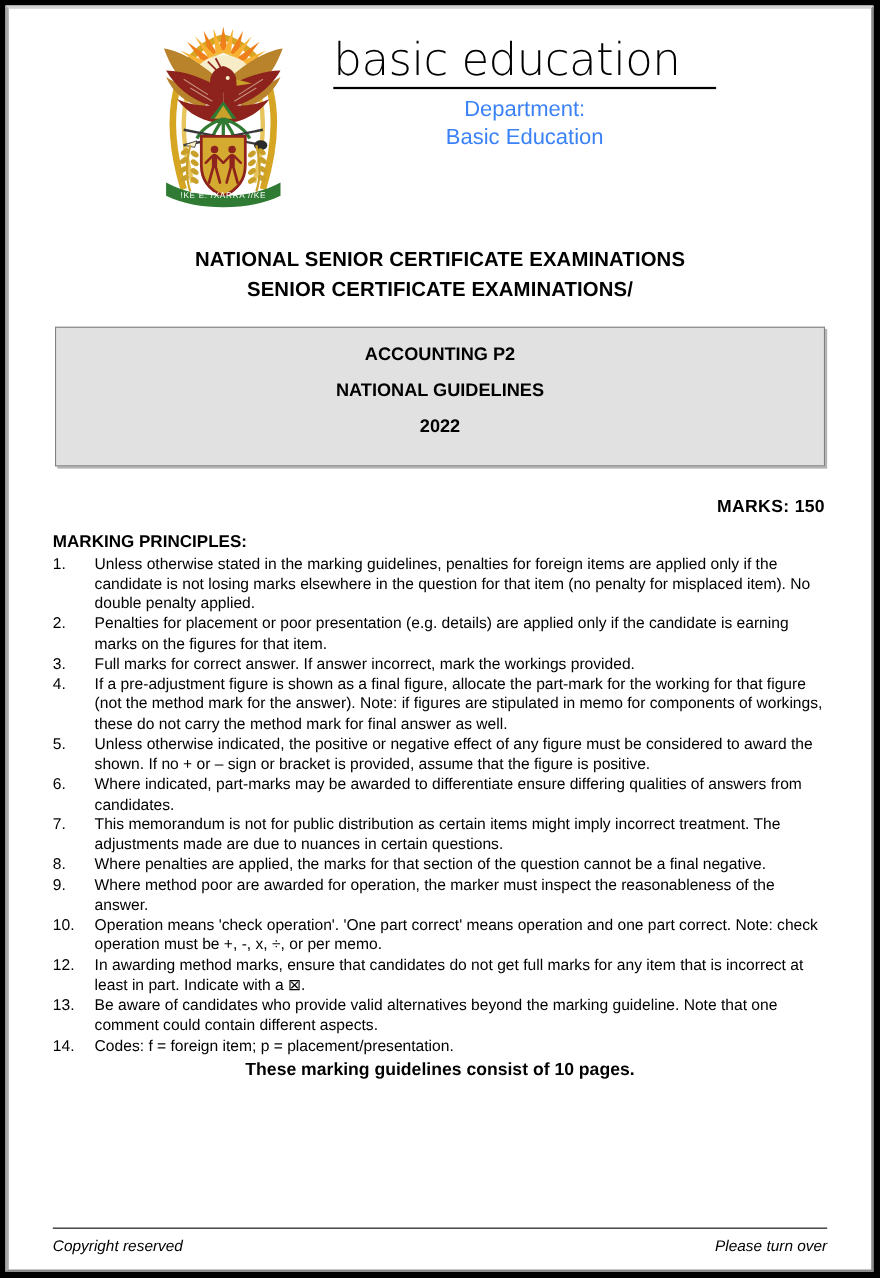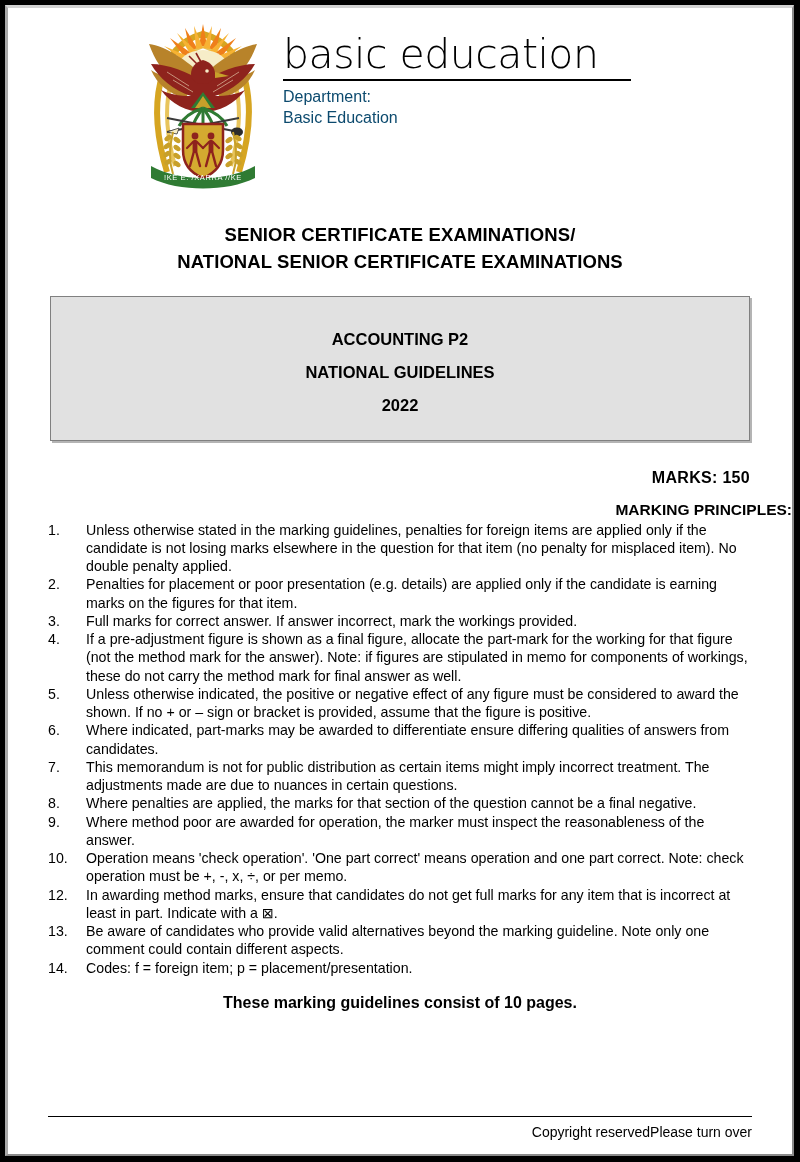--- a/index.html
+++ b/index.html
@@ -48,81 +48,81 @@
     display: flex;
     align-items: flex-start;
     padding: 12px 0 0 0;
   }
   .emblem-wrap {
     width: 140px;
     margin-left: 125px;
     flex: none;
   }
   .logo-text {
-    margin-left: 10px;
+    margin-left: 30px;
     padding-top: 14px;
   }
   .logo-main {
     font-size: 41px;
     line-height: 1.02;
     font-weight: 300;
     letter-spacing: -0.5px;
     color: #000;
     font-family: "DejaVu Sans", sans-serif;
   }
   .logo-rule {
     border-bottom: 2.5px solid #000;
     width: 348px;
     margin: 3px 0 5px 0;
   }
   .logo-sub {
-    font-size: 16px;
+    font-size: 20px;
     line-height: 1.32;
-    color: #0c4a6e;
+    color: #3b82f6;
+    text-align: center;
   }
   .logo-sub strong { font-weight: bold; }
 
   
   .exam-titles {
     text-align: center;
     font-size: 18.5px;
     font-weight: bold;
     line-height: 1.45;
     margin-top: 26px;
     letter-spacing: 0.1px;
   }
 
   .title-box {
     margin: 20px 42px 0 42px;
     background: #e1e1e1;
     border: 1.5px solid #808080;
     box-shadow: 2px 2px 0 #b4b4b4;
     text-align: center;
-    padding: 26px 0 18px 0;
+    padding: 8px 0 18px 0;
   }
   .title-box div {
     font-size: 16.5px;
     font-weight: bold;
     line-height: 2.0;
   }
 
   .marks-line {
     text-align: right;
     font-size: 16px;
     font-weight: bold;
     margin: 28px 42px 0 0;
     letter-spacing: 0.3px;
   }
 
   
   .principles-head {
     font-size: 15.5px;
     font-weight: bold;
     margin: 14px 0 2px 40px;
-    text-align: right;
   }
   .principles {
     margin: 0 38px 0 40px;
   }
   .p-item {
     display: flex;
     align-items: flex-start;
     font-size: 14.2px;
     line-height: 1.285;
     color: #000;
@@ -132,38 +132,39 @@
     flex: none;
   }
   .p-text {
     flex: 1;
   }
 
   .consist-line {
     text-align: center;
     font-size: 16px;
     font-weight: bold;
-    margin-top: 17px;
+    margin-top: 4px;
   }
 
   
   .footer {
     position: absolute;
     left: 40px;
     right: 40px;
     bottom: 14px;
   }
   .footer-rule {
     border-top: 1px solid #000;
     margin-bottom: 7px;
   }
   .footer-row {
     display: flex;
-    justify-content: flex-end;
+    justify-content: space-between;
     font-size: 14px;
+    font-style: italic;
   }
 </style>
 </head>
 <body>
 
 <div class="page-frame">
 <div class="page-bevel">
 <div class="sheet">
 
   <div class="header">
@@ -277,22 +278,22 @@
       <div class="logo-main">basic education</div>
       <div class="logo-rule"></div>
       <div class="logo-sub">
         <div>Department:</div>
         <div>Basic Education</div>
       </div>
     </div>
   </div>
 
   <div class="exam-titles">
+    <div>NATIONAL SENIOR CERTIFICATE EXAMINATIONS</div>
     <div>SENIOR CERTIFICATE EXAMINATIONS/</div>
-    <div>NATIONAL SENIOR CERTIFICATE EXAMINATIONS</div>
   </div>
 
   <div class="title-box">
     <div>ACCOUNTING P2</div>
     <div>NATIONAL GUIDELINES</div>
     <div>2022</div>
   </div>
 
   <div class="marks-line">MARKS:  150</div>
 
@@ -337,21 +338,21 @@
     <div class="p-item">
       <div class="p-num">10.</div>
       <div class="p-text">Operation means 'check operation'. 'One part correct' means operation and one part correct. Note: check operation must be +, -, x, ÷, or per memo.</div>
     </div>
     <div class="p-item">
       <div class="p-num">12.</div>
       <div class="p-text">In awarding method marks, ensure that candidates do not get full marks for any item that is incorrect at least in part. Indicate with a ⊠.</div>
     </div>
     <div class="p-item">
       <div class="p-num">13.</div>
-      <div class="p-text">Be aware of candidates who provide valid alternatives beyond the marking guideline. Note only one comment could contain different aspects.</div>
+      <div class="p-text">Be aware of candidates who provide valid alternatives beyond the marking guideline. Note that one comment could contain different aspects.</div>
     </div>
     <div class="p-item">
       <div class="p-num">14.</div>
       <div class="p-text">Codes: f = foreign item; p = placement/presentation.</div>
     </div>
   </div>
 
   <div class="consist-line">These marking guidelines consist of 10 pages.</div>
 
   <div class="footer">

